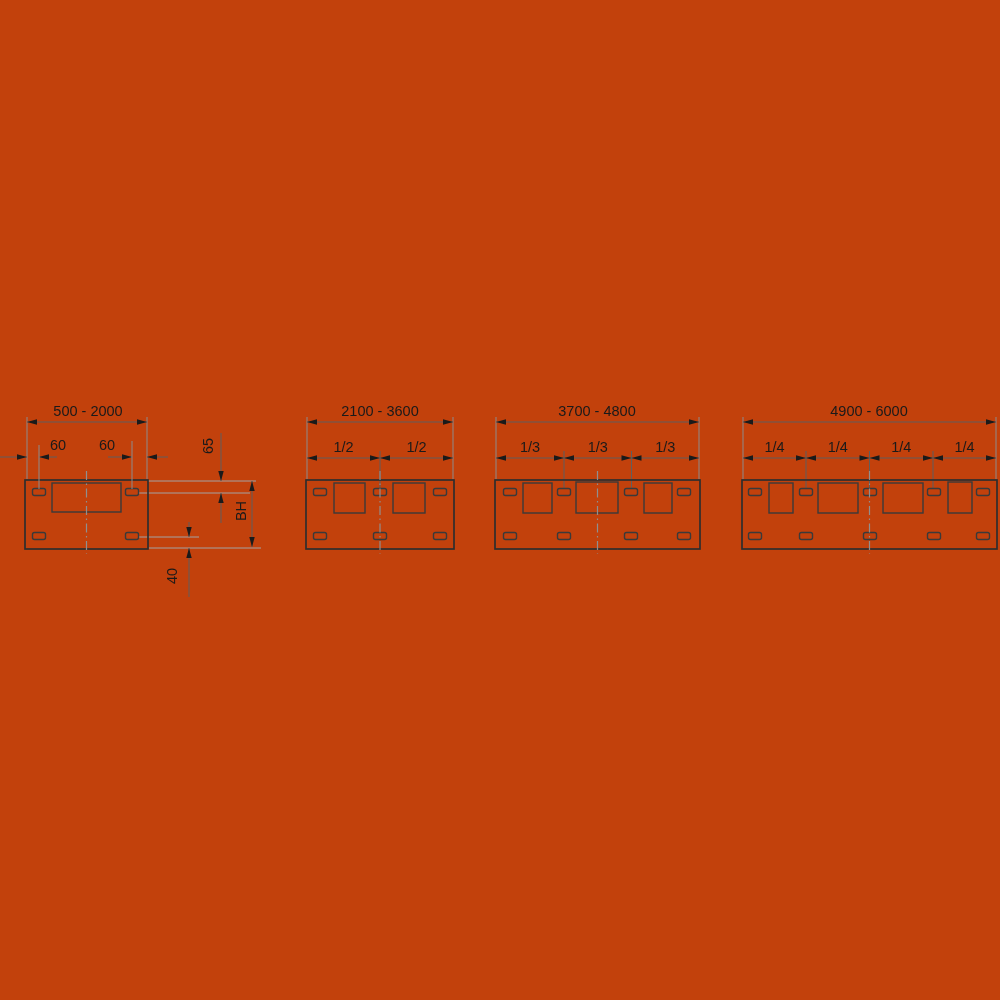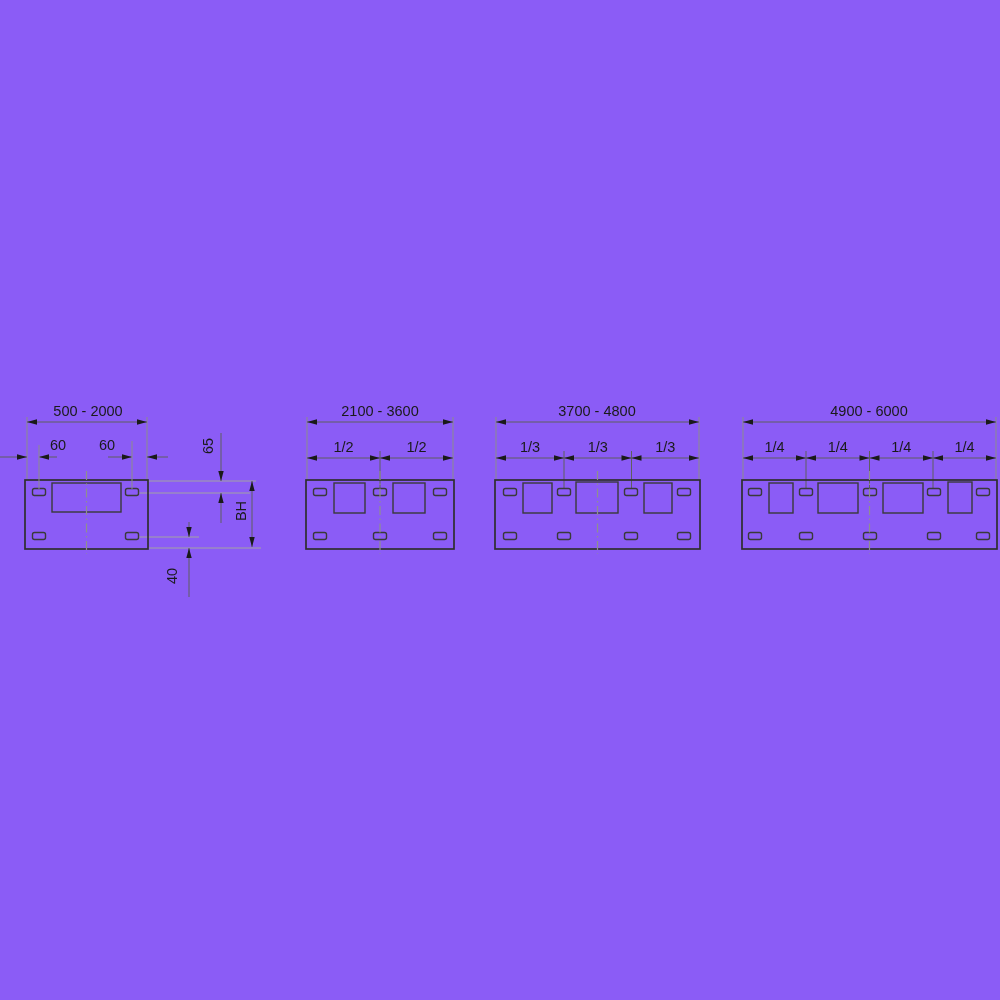--- a/index.html
+++ b/index.html
@@ -1,16 +1,16 @@
 <!DOCTYPE html>
 <html><head>
 <meta charset="utf-8">
 <style>
   html,body{margin:0;padding:0;background:#ffffff;}
-  .stage{position:relative;width:1000px;height:1000px;background:#8b5cf6;overflow:hidden;
+  .stage{position:relative;width:1000px;height:1000px;background:#c2410c;overflow:hidden;
          font-family:"Liberation Sans",sans-serif;}
   svg{display:block;}
   svg text{font-family:"Liberation Sans",sans-serif;}
 </style>
 </head>
 <body>
 
 <div class="stage">
   <svg id="drawing" width="1000" height="1000" viewBox="0 0 1000 1000" xmlns="http://www.w3.org/2000/svg">
       <line x1="148" y1="481" x2="256" y2="481" stroke="#a3a3a3" stroke-width="1"></line>

